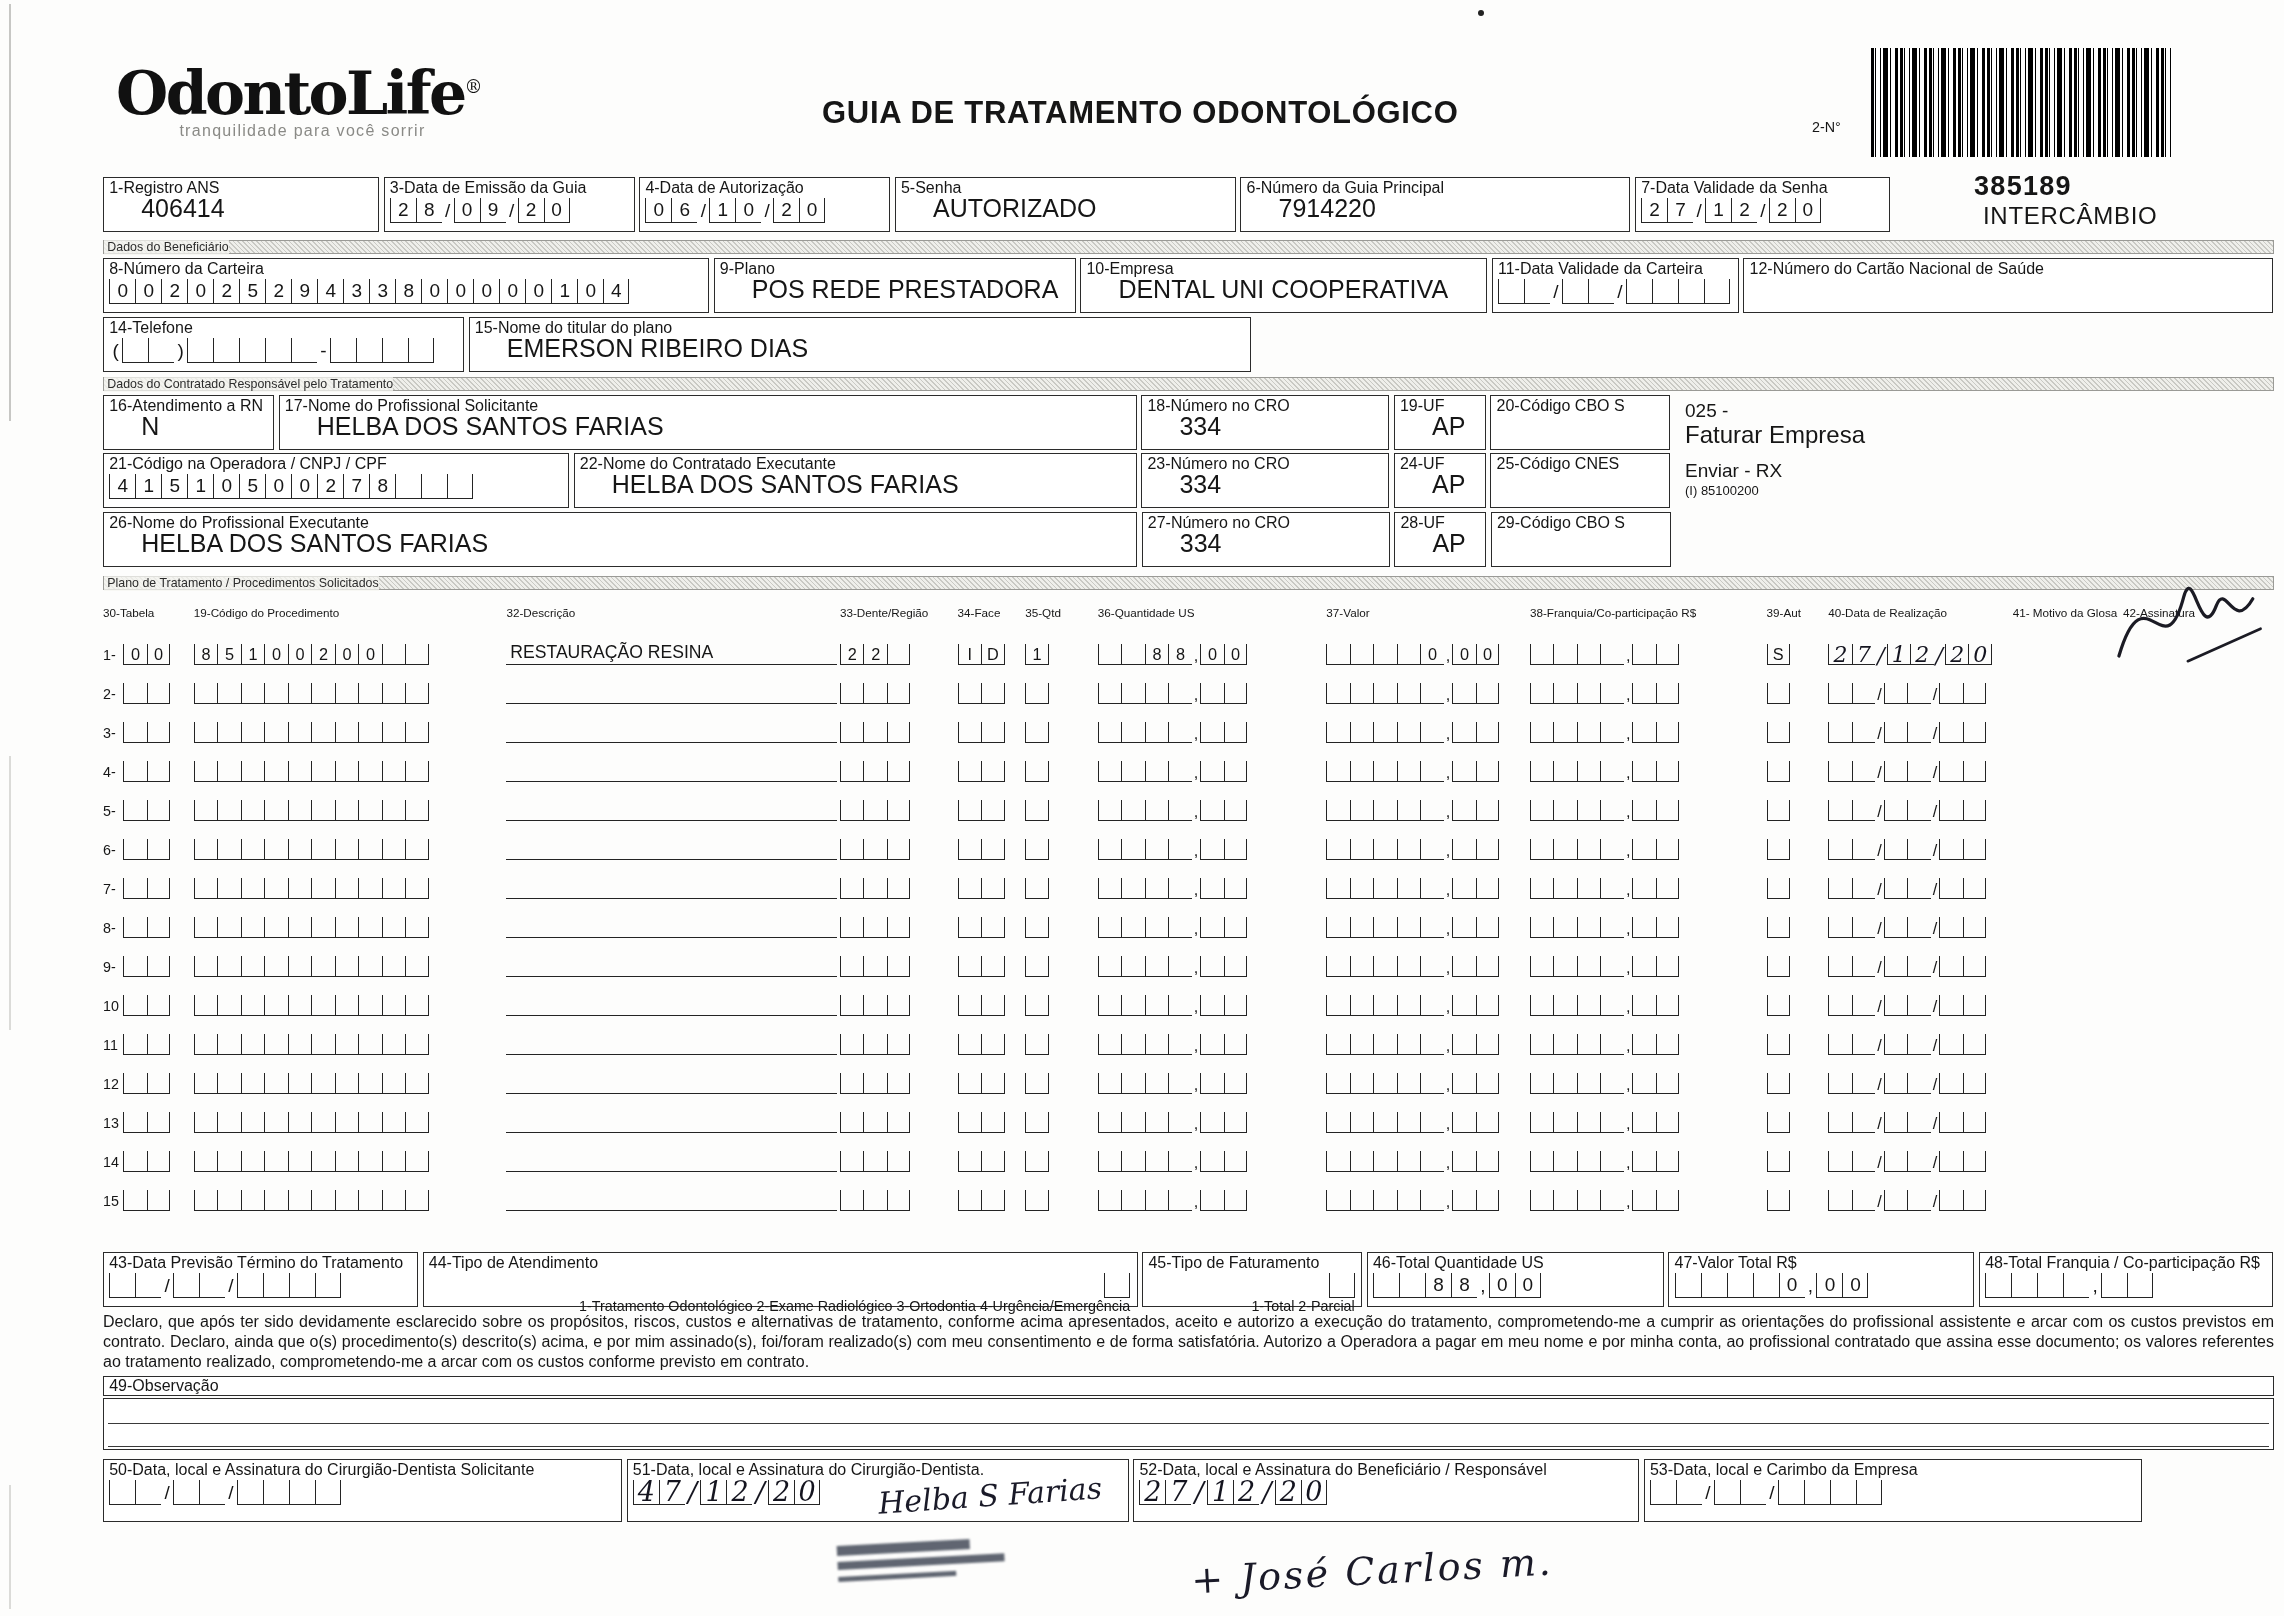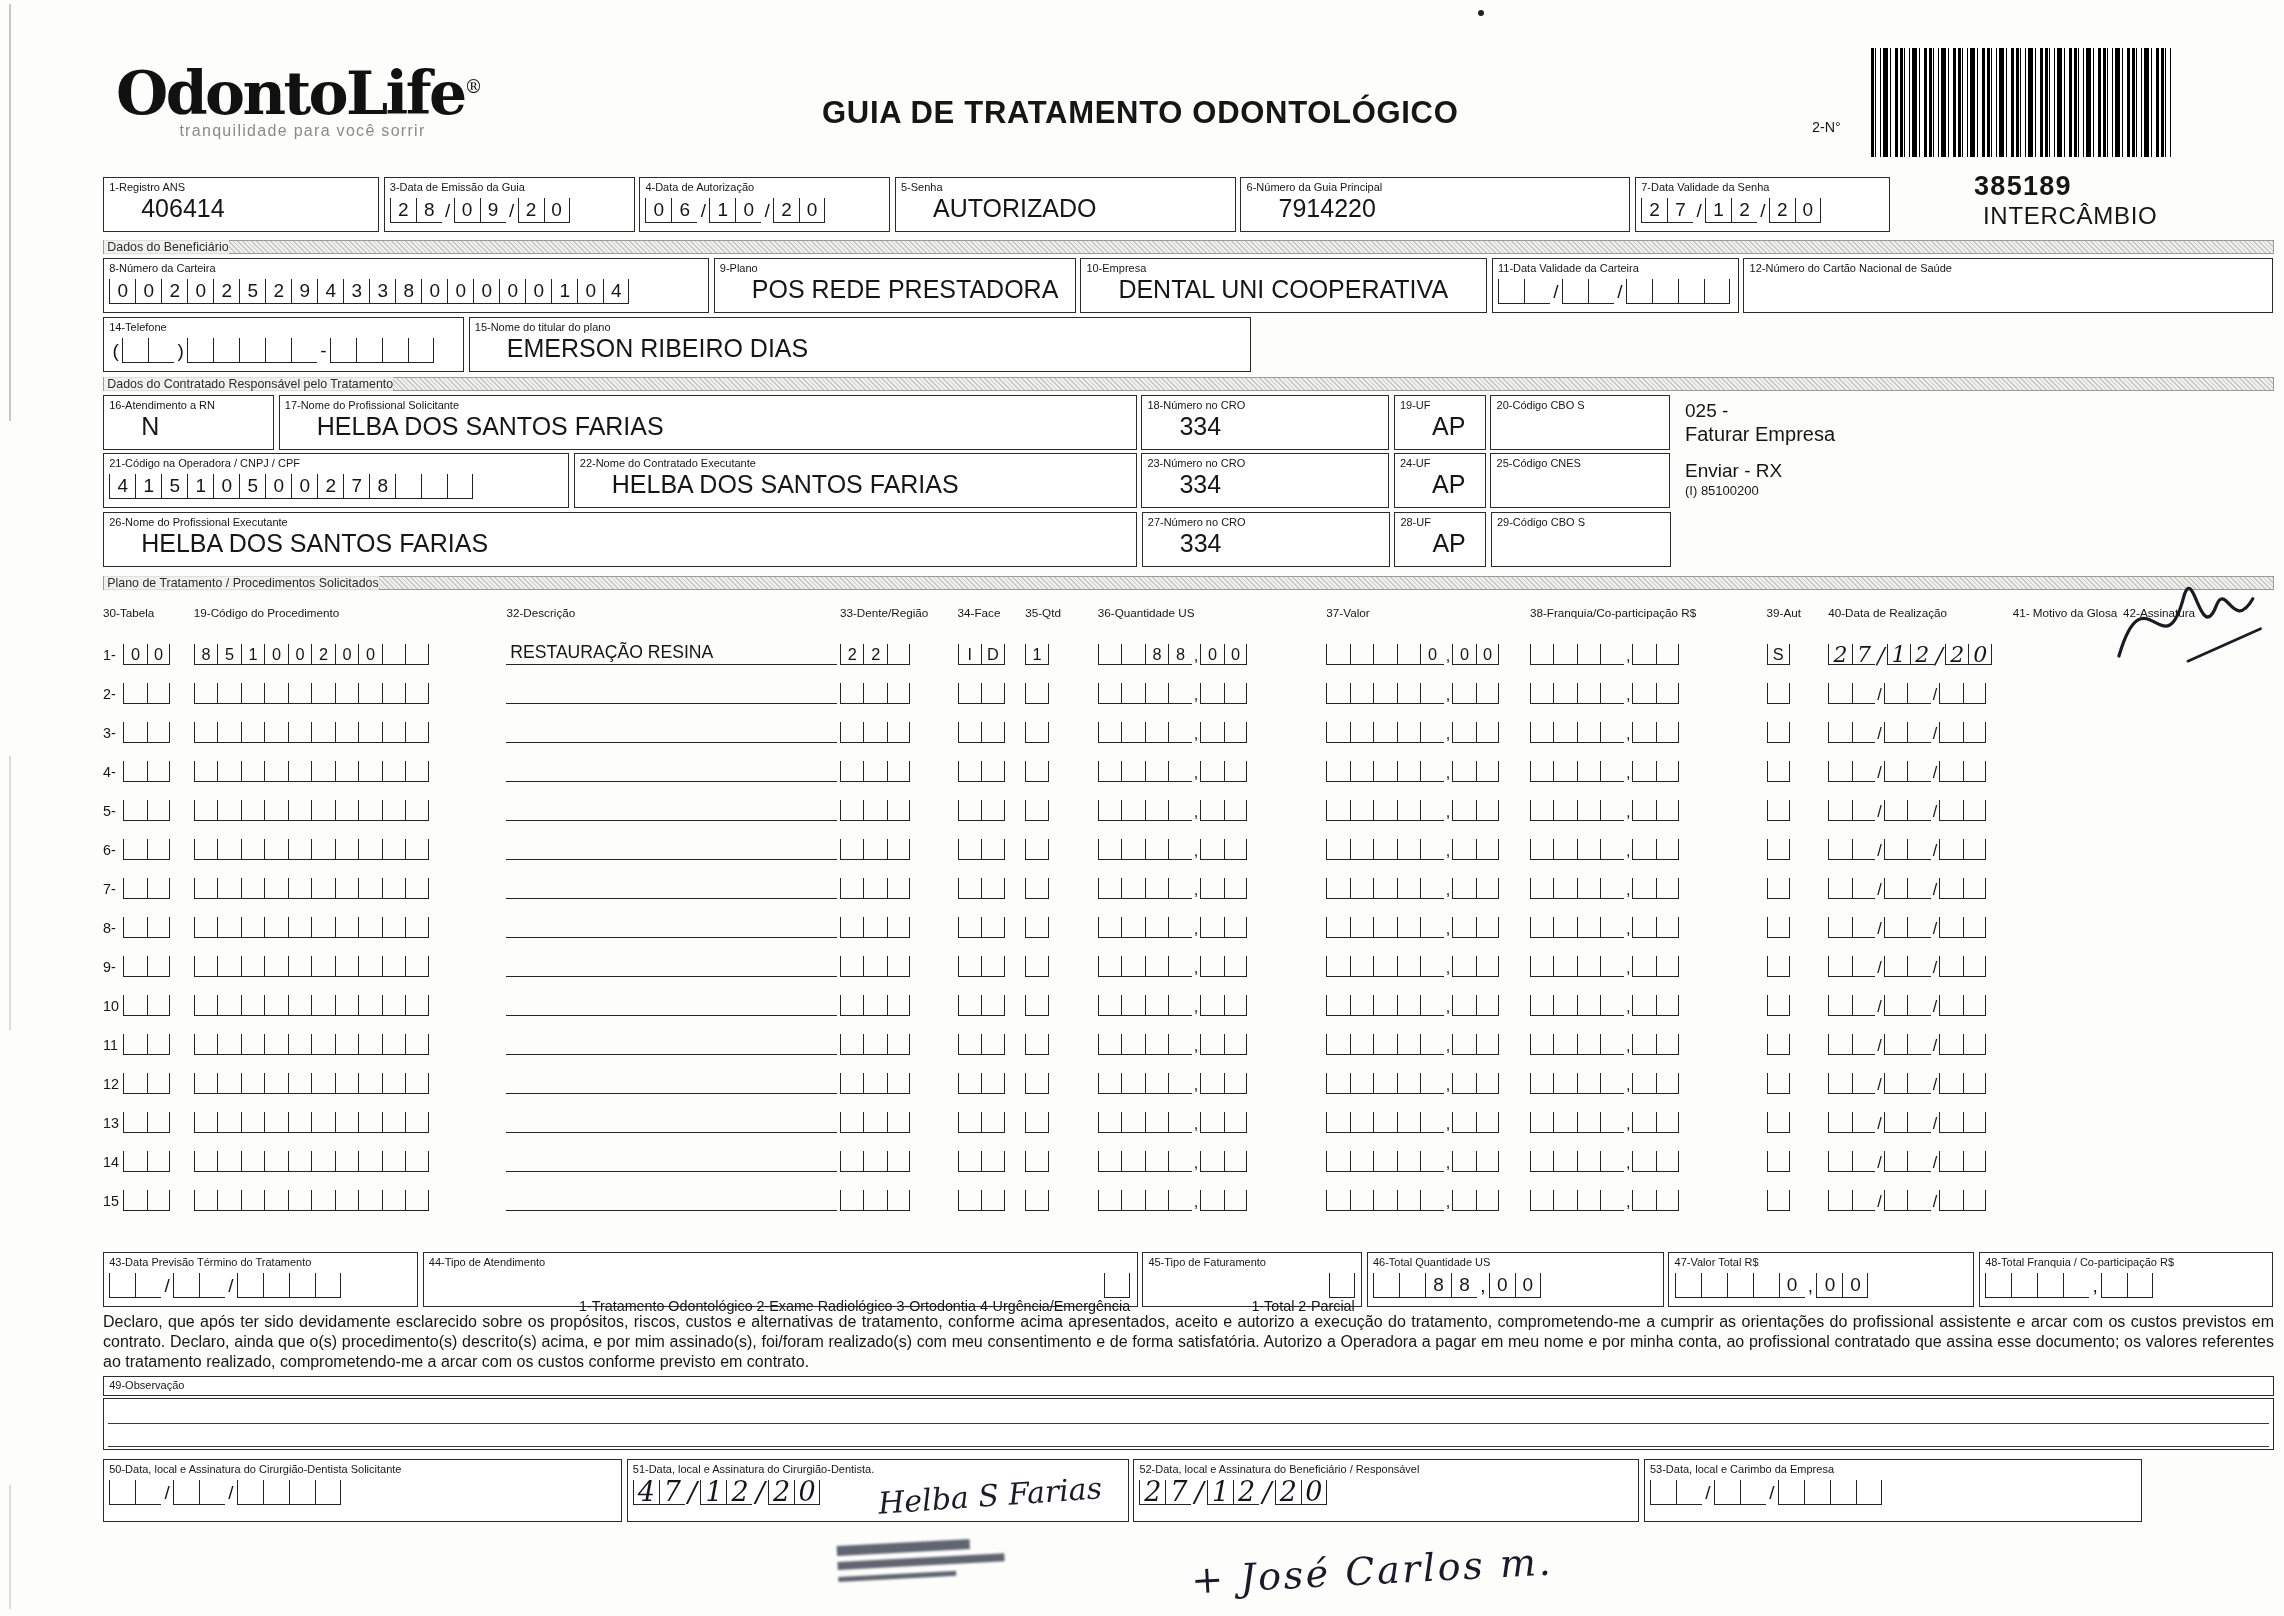--- a/index.html
+++ b/index.html
@@ -26,21 +26,21 @@
   .barcode { position: absolute; left: 1871px; top: 48px; width: 301px; height: 109px;
     background: repeating-linear-gradient(90deg,#000 0 2.6px,#fff 2.6px 3.9px,#000 3.9px 5.2px,#fff 5.2px 9px,#000 9px 10.4px,#fff 10.4px 12.4px,#000 12.4px 17px,#fff 17px 19px,#000 19px 20px,#fff 20px 23.5px,#000 23.5px 27px,#fff 27px 29px); }
   .guide-number { position: absolute; left: 1974px; top: 171px; }
   .guide-number .num { font-size: 27px; font-weight: bold; letter-spacing: 1.3px; }
   .guide-number .typ { font-size: 24px; letter-spacing: 0.7px; padding-left: 9px; }
 
   
   .form { position: absolute; left: 103px; top: 0; width: 2171px; height: 100%; }
   .band { position: absolute; left: 0; display: flex; gap: 4.6px; align-items: stretch; }
   .cell { border: 1.3px solid #2b2b2b; background: #fff; padding: 2px 6.5px 2px 5.2px; display: flex; flex-direction: column; overflow: visible; }
-  .lbl { font-size: 11px; line-height: 15px; white-space: nowrap; }
+  .lbl { font-size: 16px; line-height: 15px; white-space: nowrap; }
   .val { font-size: 25px; line-height: 23.5px; white-space: nowrap; margin-top: 2px; margin-left: 32px; }
   .val-row { display: flex; justify-content: space-between; align-items: baseline; margin-top: 2px; }
   .val-row .val { margin-top: 0; }
   .val-extra { font-size: 19px; font-weight: bold; padding-right: 9px; }
 
   .bar { position: absolute; left: 0; width: 2171px; height: 14.3px;
     background: repeating-linear-gradient(45deg, #c9c9c4 0 1.3px, #efefeb 1.3px 3.3px);
     border: 0.7px solid #9a9a96; display: flex; align-items: center; }
   .bar .lbl { font-size: 12.4px; color: #2c2c2c; padding-left: 3.3px; background: rgba(245,245,241,.75); }
 
@@ -49,21 +49,21 @@
   .comb .c { width: 26px; height: 25px; border-left: 1.3px solid #242424; border-bottom: 1.3px solid #242424;
     display: flex; align-items: flex-end; justify-content: center; font-size: 19px; line-height: 20px; padding-bottom: 1.3px; overflow: visible; }
   .comb .c:last-child { border-right: 1.3px solid #242424; }
   .comb .sep { font-size: 19px; line-height: 20px; padding: 0 3.3px 1.3px; }
   .cell .comb { margin-top: 2.6px; }
   .hand .c, .hand .sep { font-family: "DejaVu Serif", serif; font-style: italic; font-size: 27px; color: #14141f; }
 
   
   .side-notes { position: absolute; left: 1582px; top: 399px; width: 586px; }
   .side-notes .n1 { font-size: 19px; line-height: 23.5px; }
-  .side-notes .n2 { font-size: 20px; line-height: 23.5px; }
+  .side-notes .n2 { font-size: 24px; line-height: 23.5px; }
   .side-notes .n3 { font-size: 19px; line-height: 25px; margin-top: 11.7px; }
   .side-notes .n4 { font-size: 13px; line-height: 15.6px; }
 
   
   .pgrid { display: grid; grid-template-columns: 17.6px 68px 310px 331px 115px 65px 70px 226px 201px 234px 59px 182px 96px 156px; column-gap: 2.6px; }
   .thead { position: absolute; top: 606px; left: 0; width: 2171px; }
   .thead .h { font-size: 11.7px; white-space: nowrap; overflow: visible; }
   .trows { position: absolute; top: 629px; left: 0; width: 2171px; }
   .trow { height: 39px; align-items: end; padding-bottom: 2.6px; }
   .trow .num { font-size: 14.3px; padding-bottom: 2.6px; }

